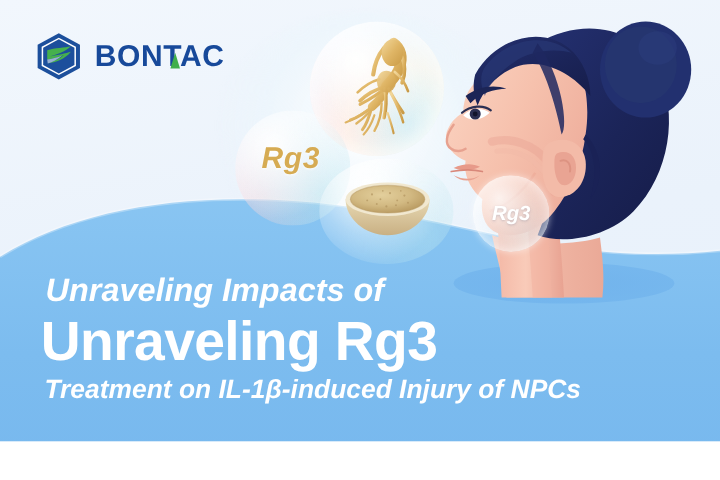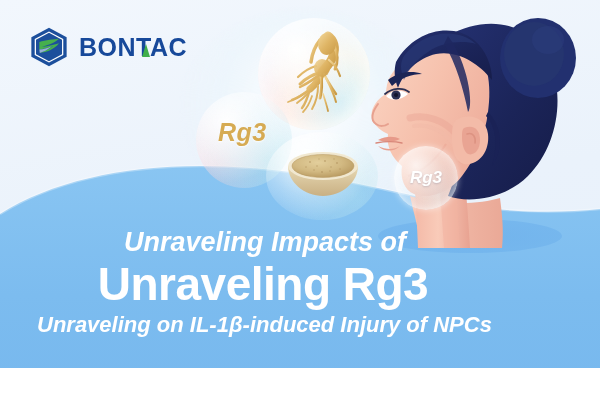--- a/index.html
+++ b/index.html
@@ -185,21 +185,20 @@
     white-space: nowrap;
   }
 
   
   .text-block {
     position: absolute;
     left: 34px;
     top: 228px;
     z-index: 30;
     color: #ffffff;
-    text-align: center;
   }
   .line-eyebrow {
     font-family: "Liberation Sans", sans-serif;
     font-style: italic;
     font-weight: bold;
     font-size: 27px;
     letter-spacing: 0px;
     line-height: 1.05;
     color: #ffffff;
     margin: 0 0 4px 4px;
@@ -409,16 +408,16 @@
     </svg>
   </div>
 
   <div class="cheek-bubble">
     <span>Rg3</span>
   </div>
 
   <div class="text-block">
     <div class="line-eyebrow">Unraveling Impacts of</div>
     <div class="line-title">Unraveling Rg3</div>
-    <div class="line-sub">Unraveling on IL-1β-induced Injury of NPCs</div>
+    <div class="line-sub">Treatment on IL-1β-induced Injury of NPCs</div>
   </div>
 
 </div>
 
 </body></html>

